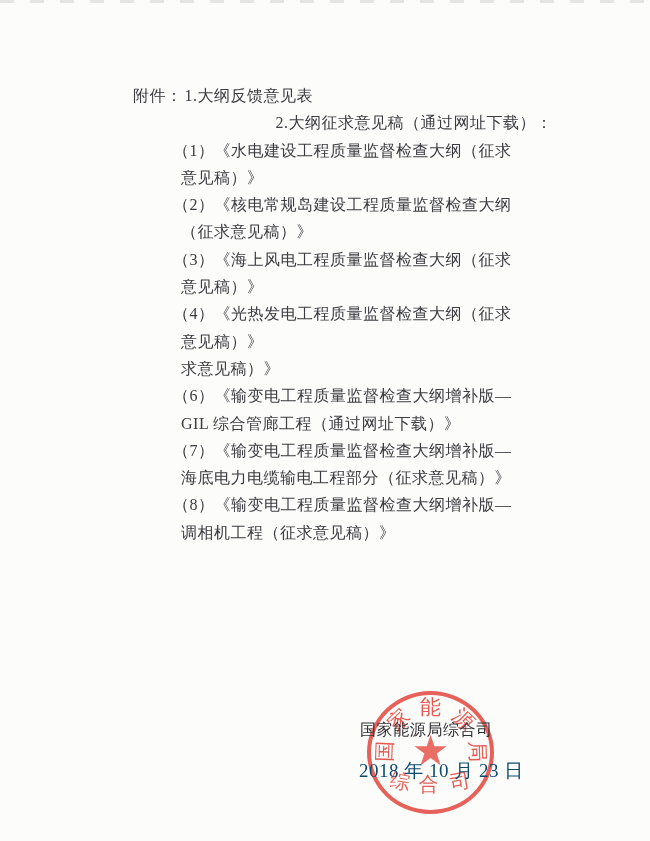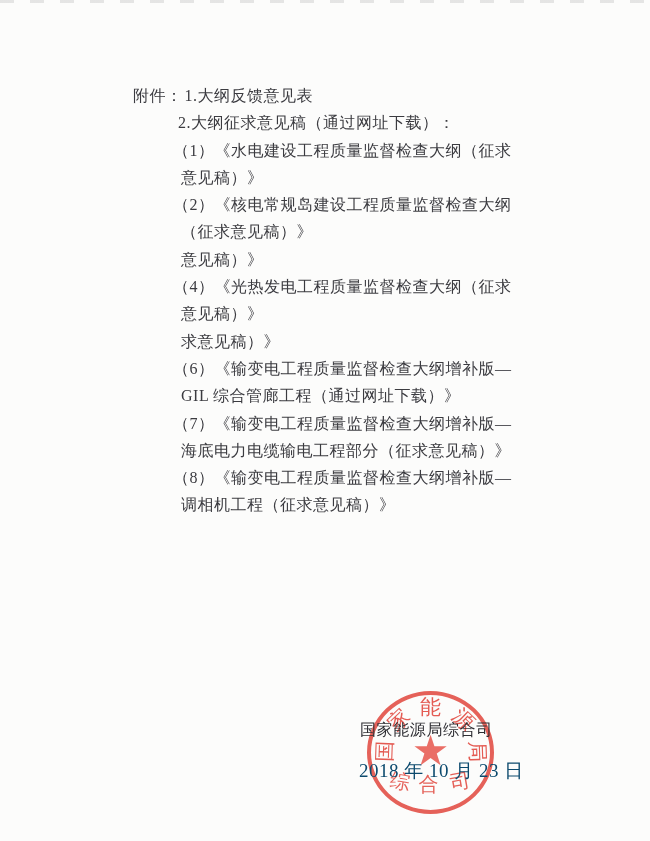--- a/index.html
+++ b/index.html
@@ -20,21 +20,21 @@
   
   .doc-lines{
     position:absolute;left:0;top:82px;width:650px;
     color:#3b3b40;
     font-size:16px;
     letter-spacing:.5px;
     line-height:27.3px;
   }
   .doc-line{white-space:nowrap;}
   .doc-line.first{margin-left:133px;}
-  .doc-line.sub{margin-left:178px;}
+  .doc-line.sub{margin-left:178px;text-align:center;}
   .doc-line.item{margin-left:173px;}
   .doc-line.cont{margin-left:181px;}
   .doc-line .att-label{margin-right:2px;}
   
   .sig-agency{
     position:absolute;left:360px;top:720px;
     font-size:16px;letter-spacing:.6px;color:#2e2e33;z-index:3;white-space:nowrap;
   }
   .sig-date{
     position:absolute;left:359px;top:758px;
@@ -73,20 +73,21 @@
 
   <div class="scan-top"></div>
 
   <div class="doc-lines" id="doc-lines">
       <div class="doc-line first"><span class="att-label">附件：</span><span>1.大纲反馈意见表</span></div>
       <div class="doc-line sub">2.大纲征求意见稿（通过网址下载）：</div>
       <div class="doc-line item">（1）《水电建设工程质量监督检查大纲（征求</div>
       <div class="doc-line cont">意见稿）》</div>
       <div class="doc-line item">（2）《核电常规岛建设工程质量监督检查大纲</div>
       <div class="doc-line cont">（征求意见稿）》</div>
+      <div class="doc-line item">（3）《海上风电工程质量监督检查大纲（征求</div>
       <div class="doc-line cont">意见稿）》</div>
       <div class="doc-line item">（4）《光热发电工程质量监督检查大纲（征求</div>
       <div class="doc-line cont">意见稿）》</div>
       <div class="doc-line cont">求意见稿）》</div>
       <div class="doc-line item">（6）《输变电工程质量监督检查大纲增补版—</div>
       <div class="doc-line cont">GIL 综合管廊工程（通过网址下载）》</div>
       <div class="doc-line item">（7）《输变电工程质量监督检查大纲增补版—</div>
       <div class="doc-line cont">海底电力电缆输电工程部分（征求意见稿）》</div>
       <div class="doc-line item">（8）《输变电工程质量监督检查大纲增补版—</div>
       <div class="doc-line cont">调相机工程（征求意见稿）》</div>

